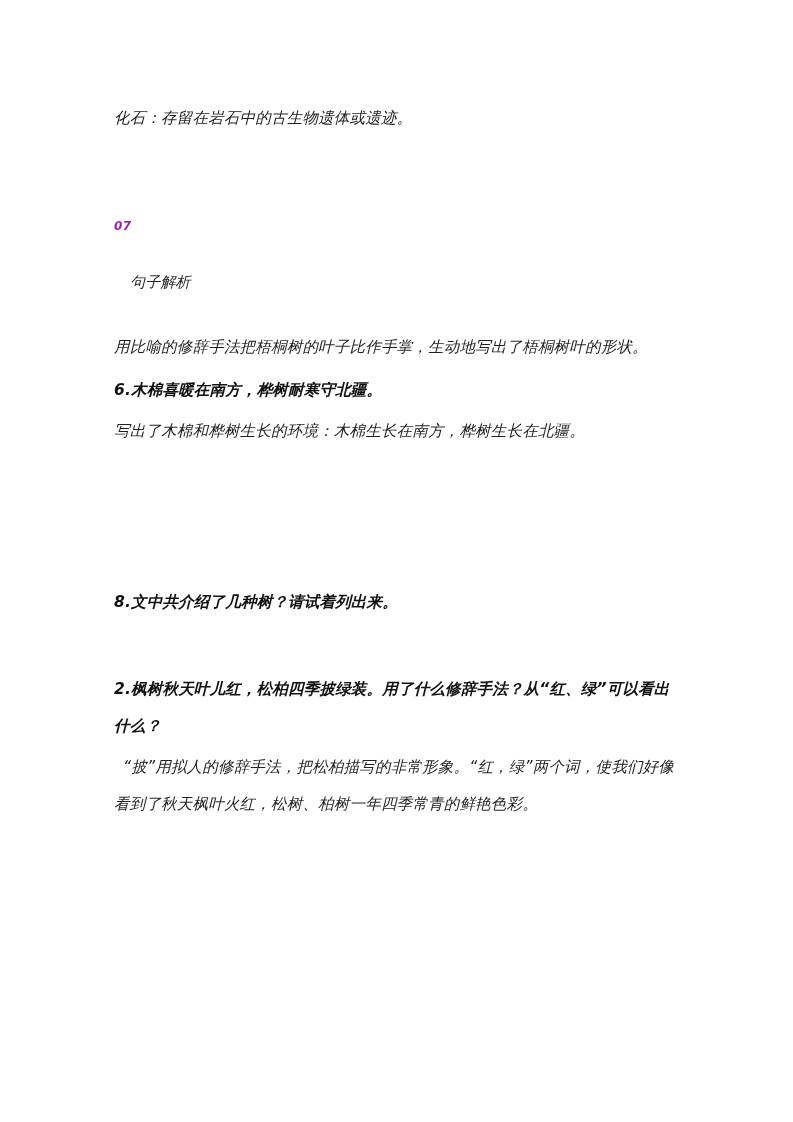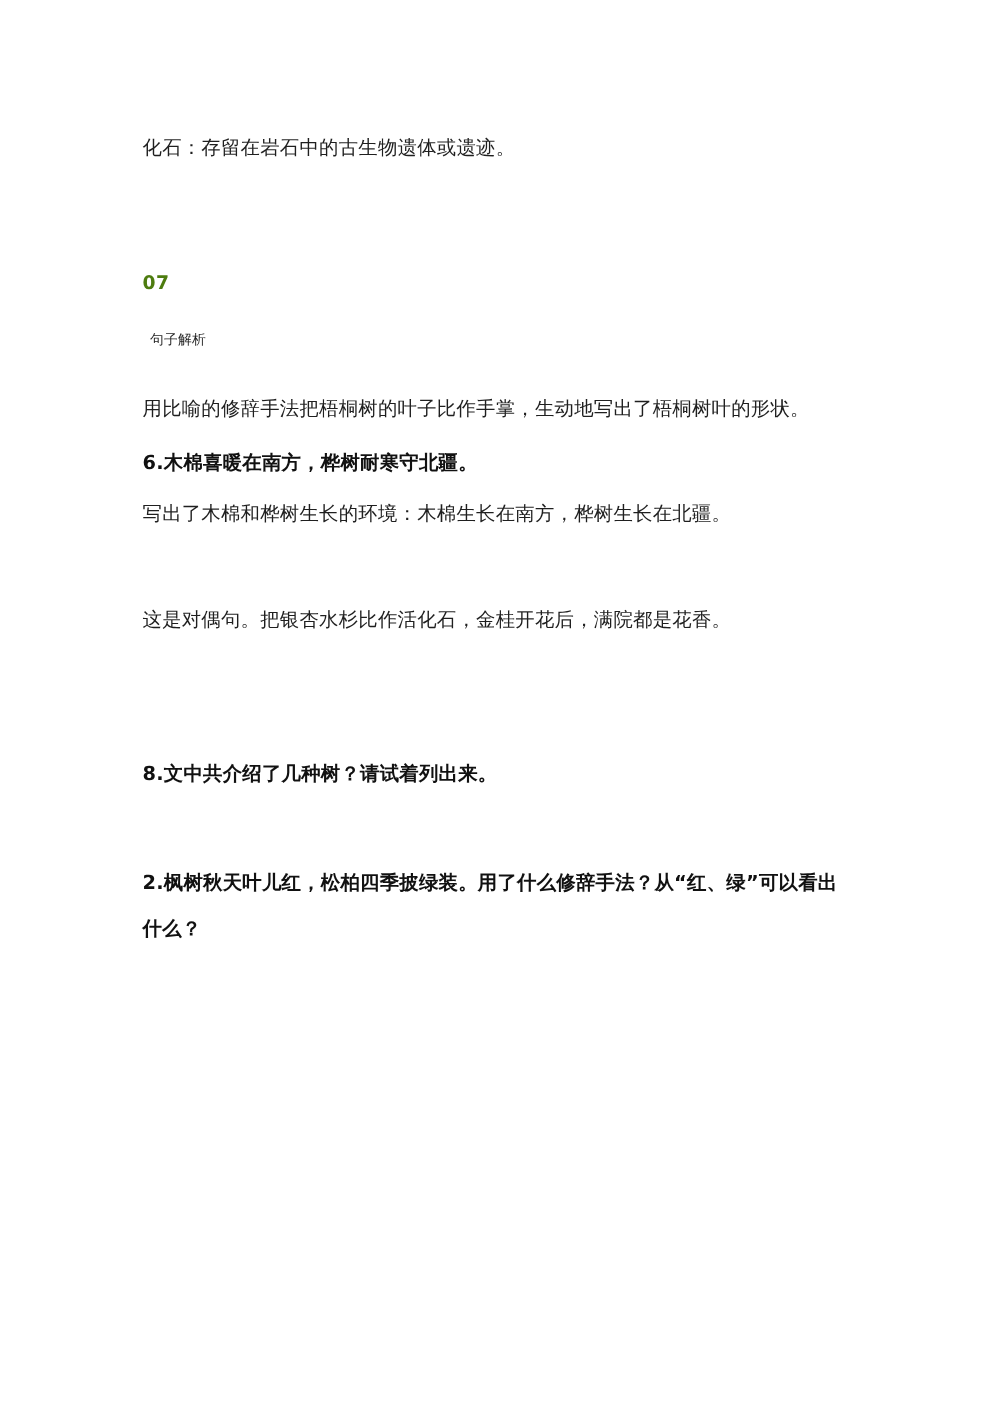--- a/index.html
+++ b/index.html
@@ -22,20 +22,21 @@
     width: 793px;
     height: 1122px;
     box-sizing: border-box;
     padding: 100px 113px 0 114px;
     background: #ffffff;
     overflow: hidden;
   }
 
   .content {
     width: 566px;
+    font-style: italic;
   }
 
   
   .para {
     font-size: 15.5px;
     line-height: 37px;
     color: #1f1f1f;
     margin: 0;
     letter-spacing: 0.2px;
     text-align: left;
@@ -45,33 +46,33 @@
   .para.bold {
     font-weight: bold;
     color: #111111;
   }
 
   .para.indent-first {
     text-indent: 9px;
   }
 
   .section-number {
-    font-size: 15px;
+    font-size: 12px;
     font-weight: bold;
-    color: #4d7c0f;
+    color: #a21caf;
     margin: 0;
     line-height: 30px;
     letter-spacing: 0.4px;
   }
 
   .section-subtitle {
-    font-size: 11px;
+    font-size: 15px;
     font-weight: normal;
     color: #1f1f1f;
-    margin: 6px;
+    margin: 16px;
     line-height: 36px;
     letter-spacing: 0.2px;
   }
 
   
   .gap-lead      { height: 74px; }   
   .gap-after-num { height: 7px;  }   
   .gap-sub       { height: 9px;  }   
   .gap-item      { height: 4px;  }   
   .gap-answer    { height: 6px;  }   
@@ -103,35 +104,35 @@
 
       <div class="gap-answer"></div>
 
       <p class="para bold">6.木棉喜暖在南方，桦树耐寒守北疆。</p>
       <div class="gap-item"></div>
       <p class="para">写出了木棉和桦树生长的环境：木棉生长在南方，桦树生长在北疆。</p>
 
       <div class="gap-big"></div>
 
       <div class="gap-item"></div>
-      <p class="para">这是对偶句。把银杏水杉比作活化石，金桂开花后，满院都是花香。</p>
     </div>
 
     <div class="gap-section"></div>
 
     <div>
 
       <div class="gap-after-num"></div>
 
 
       <div class="gap-sub"></div>
 
       <p class="para bold">8.文中共介绍了几种树？请试着列出来。</p>
       <div class="gap-item"></div>
 
       <div class="gap-q2"></div>
 
       <p class="para bold">2.枫树秋天叶儿红，松柏四季披绿装。用了什么修辞手法？从“红、绿”可以看出什么？</p>
       <div class="gap-item"></div>
+      <p class="para indent-first">“披”用拟人的修辞手法，把松柏描写的非常形象。“红，绿”两个词，使我们好像看到了秋天枫叶火红，松树、柏树一年四季常青的鲜艳色彩。</p>
     </div>
 
   </div>
 </div>
 
 </body></html>

